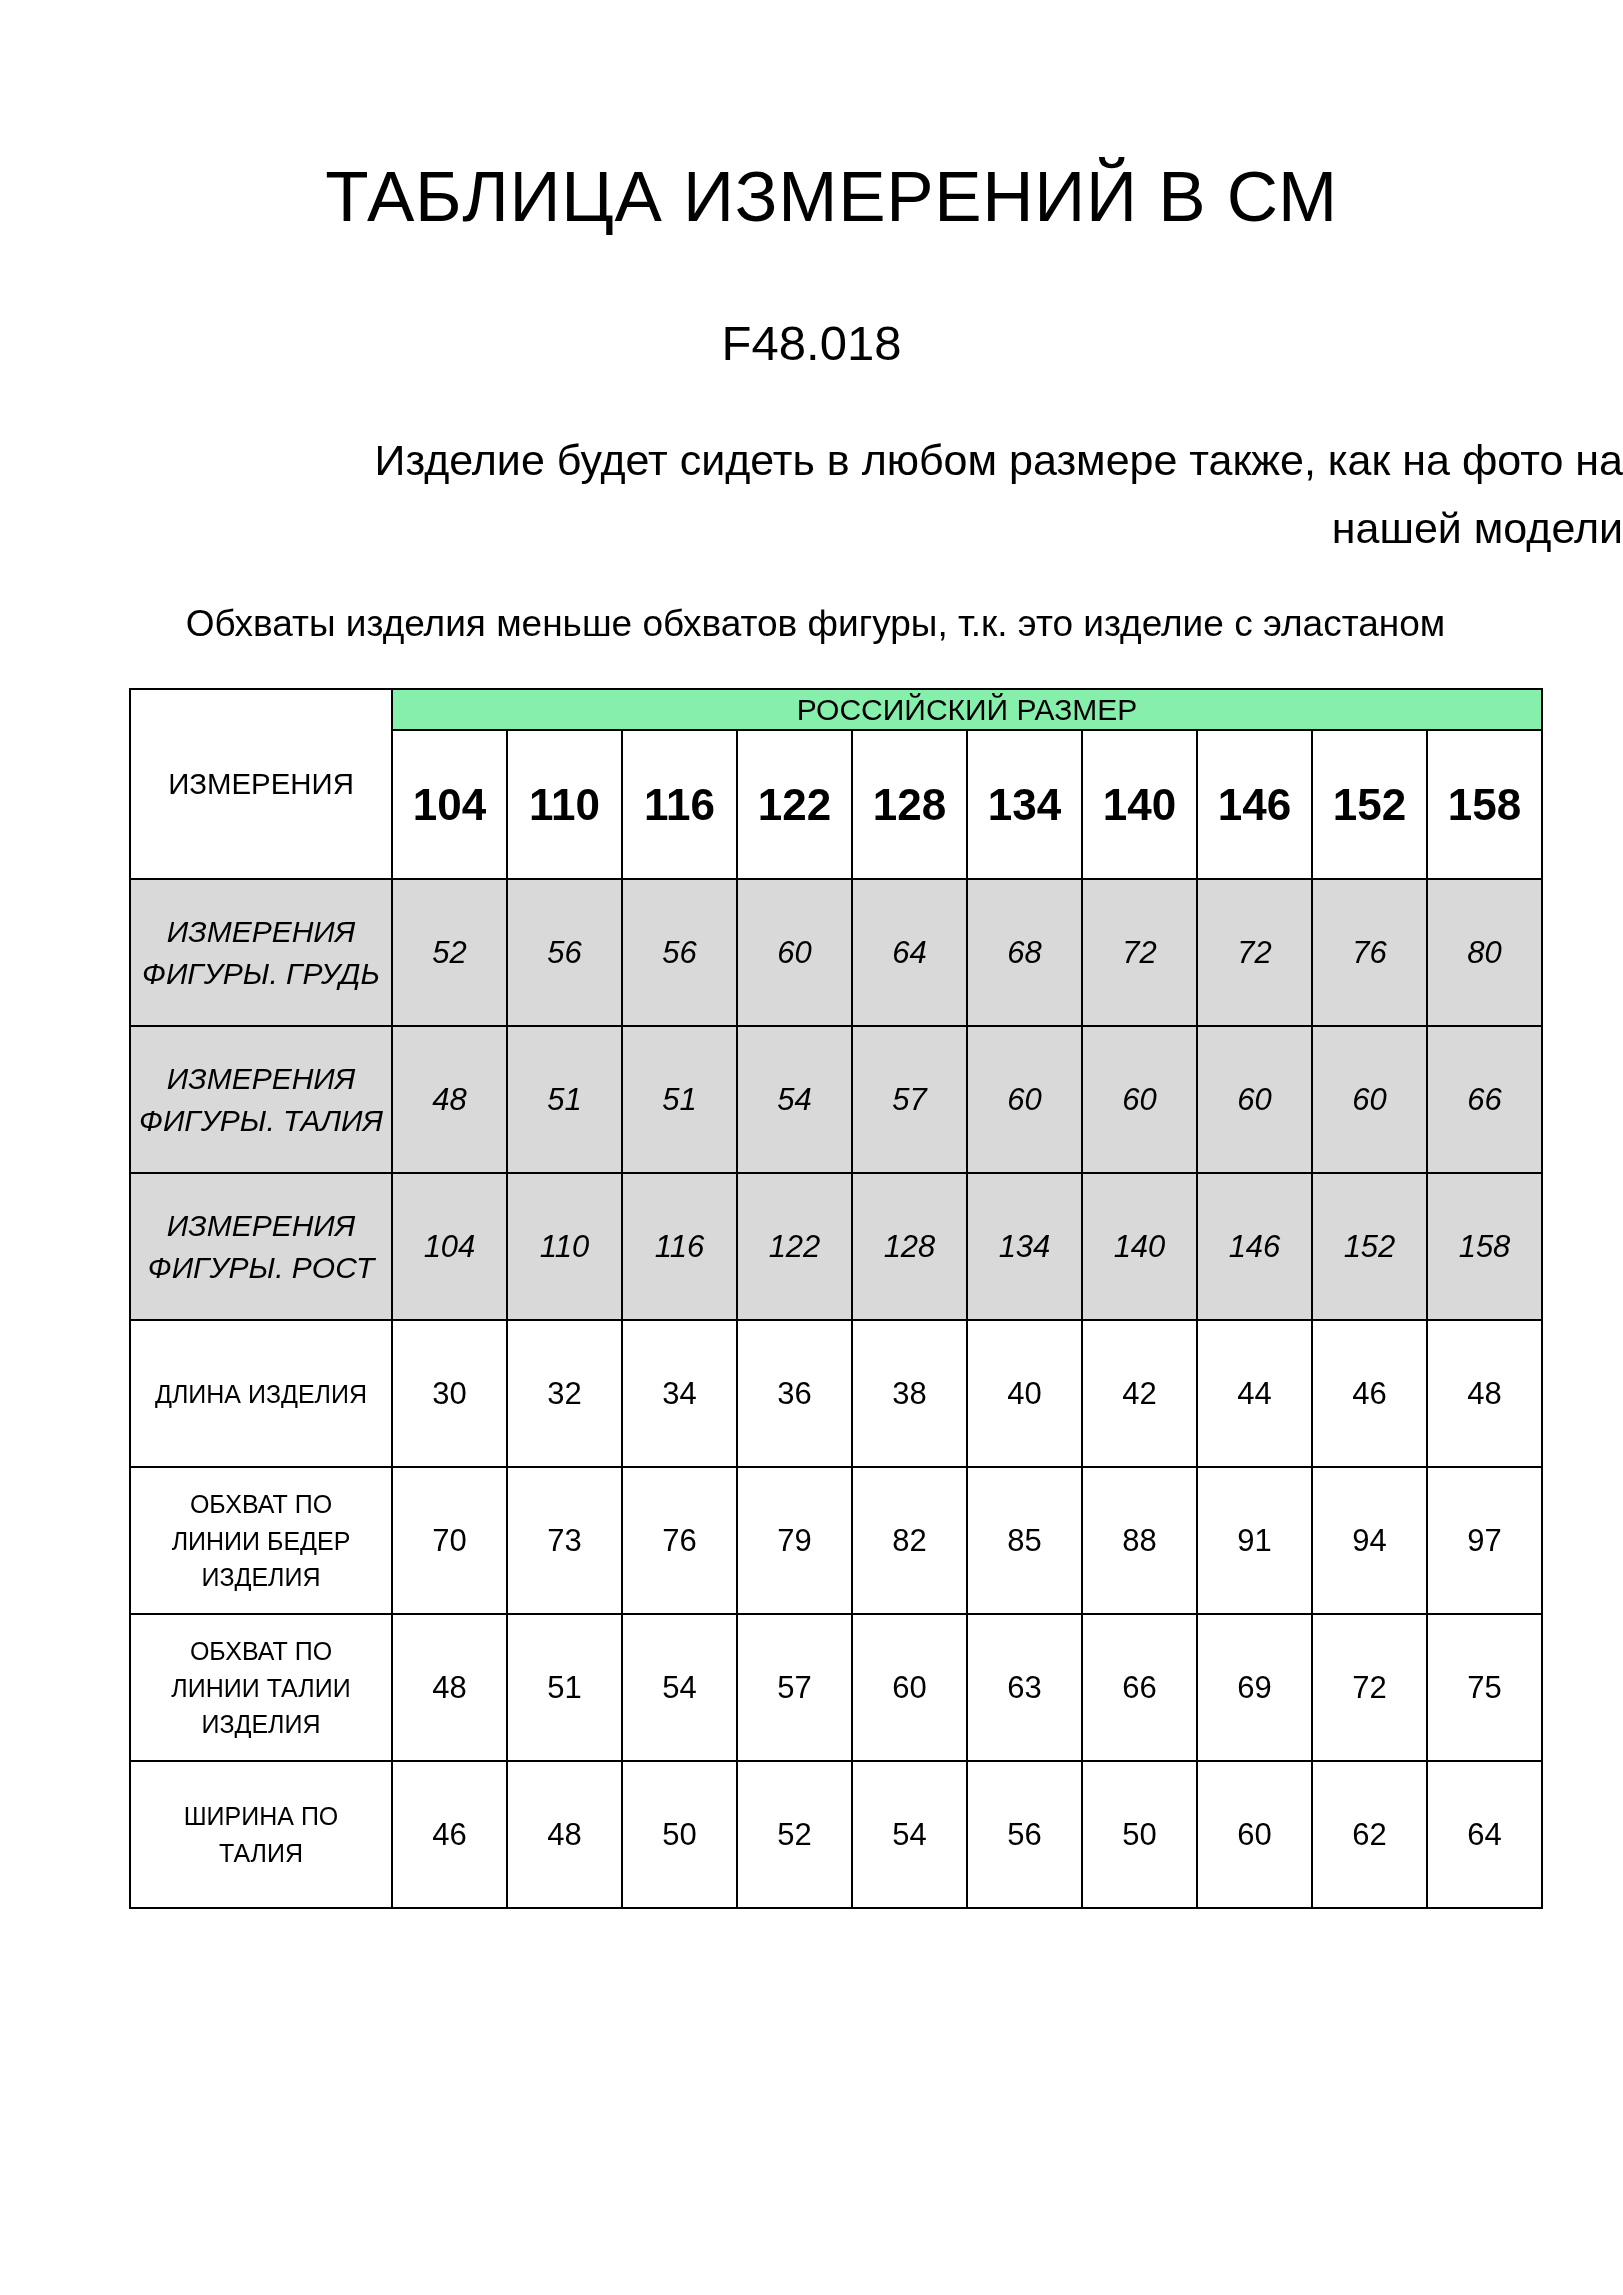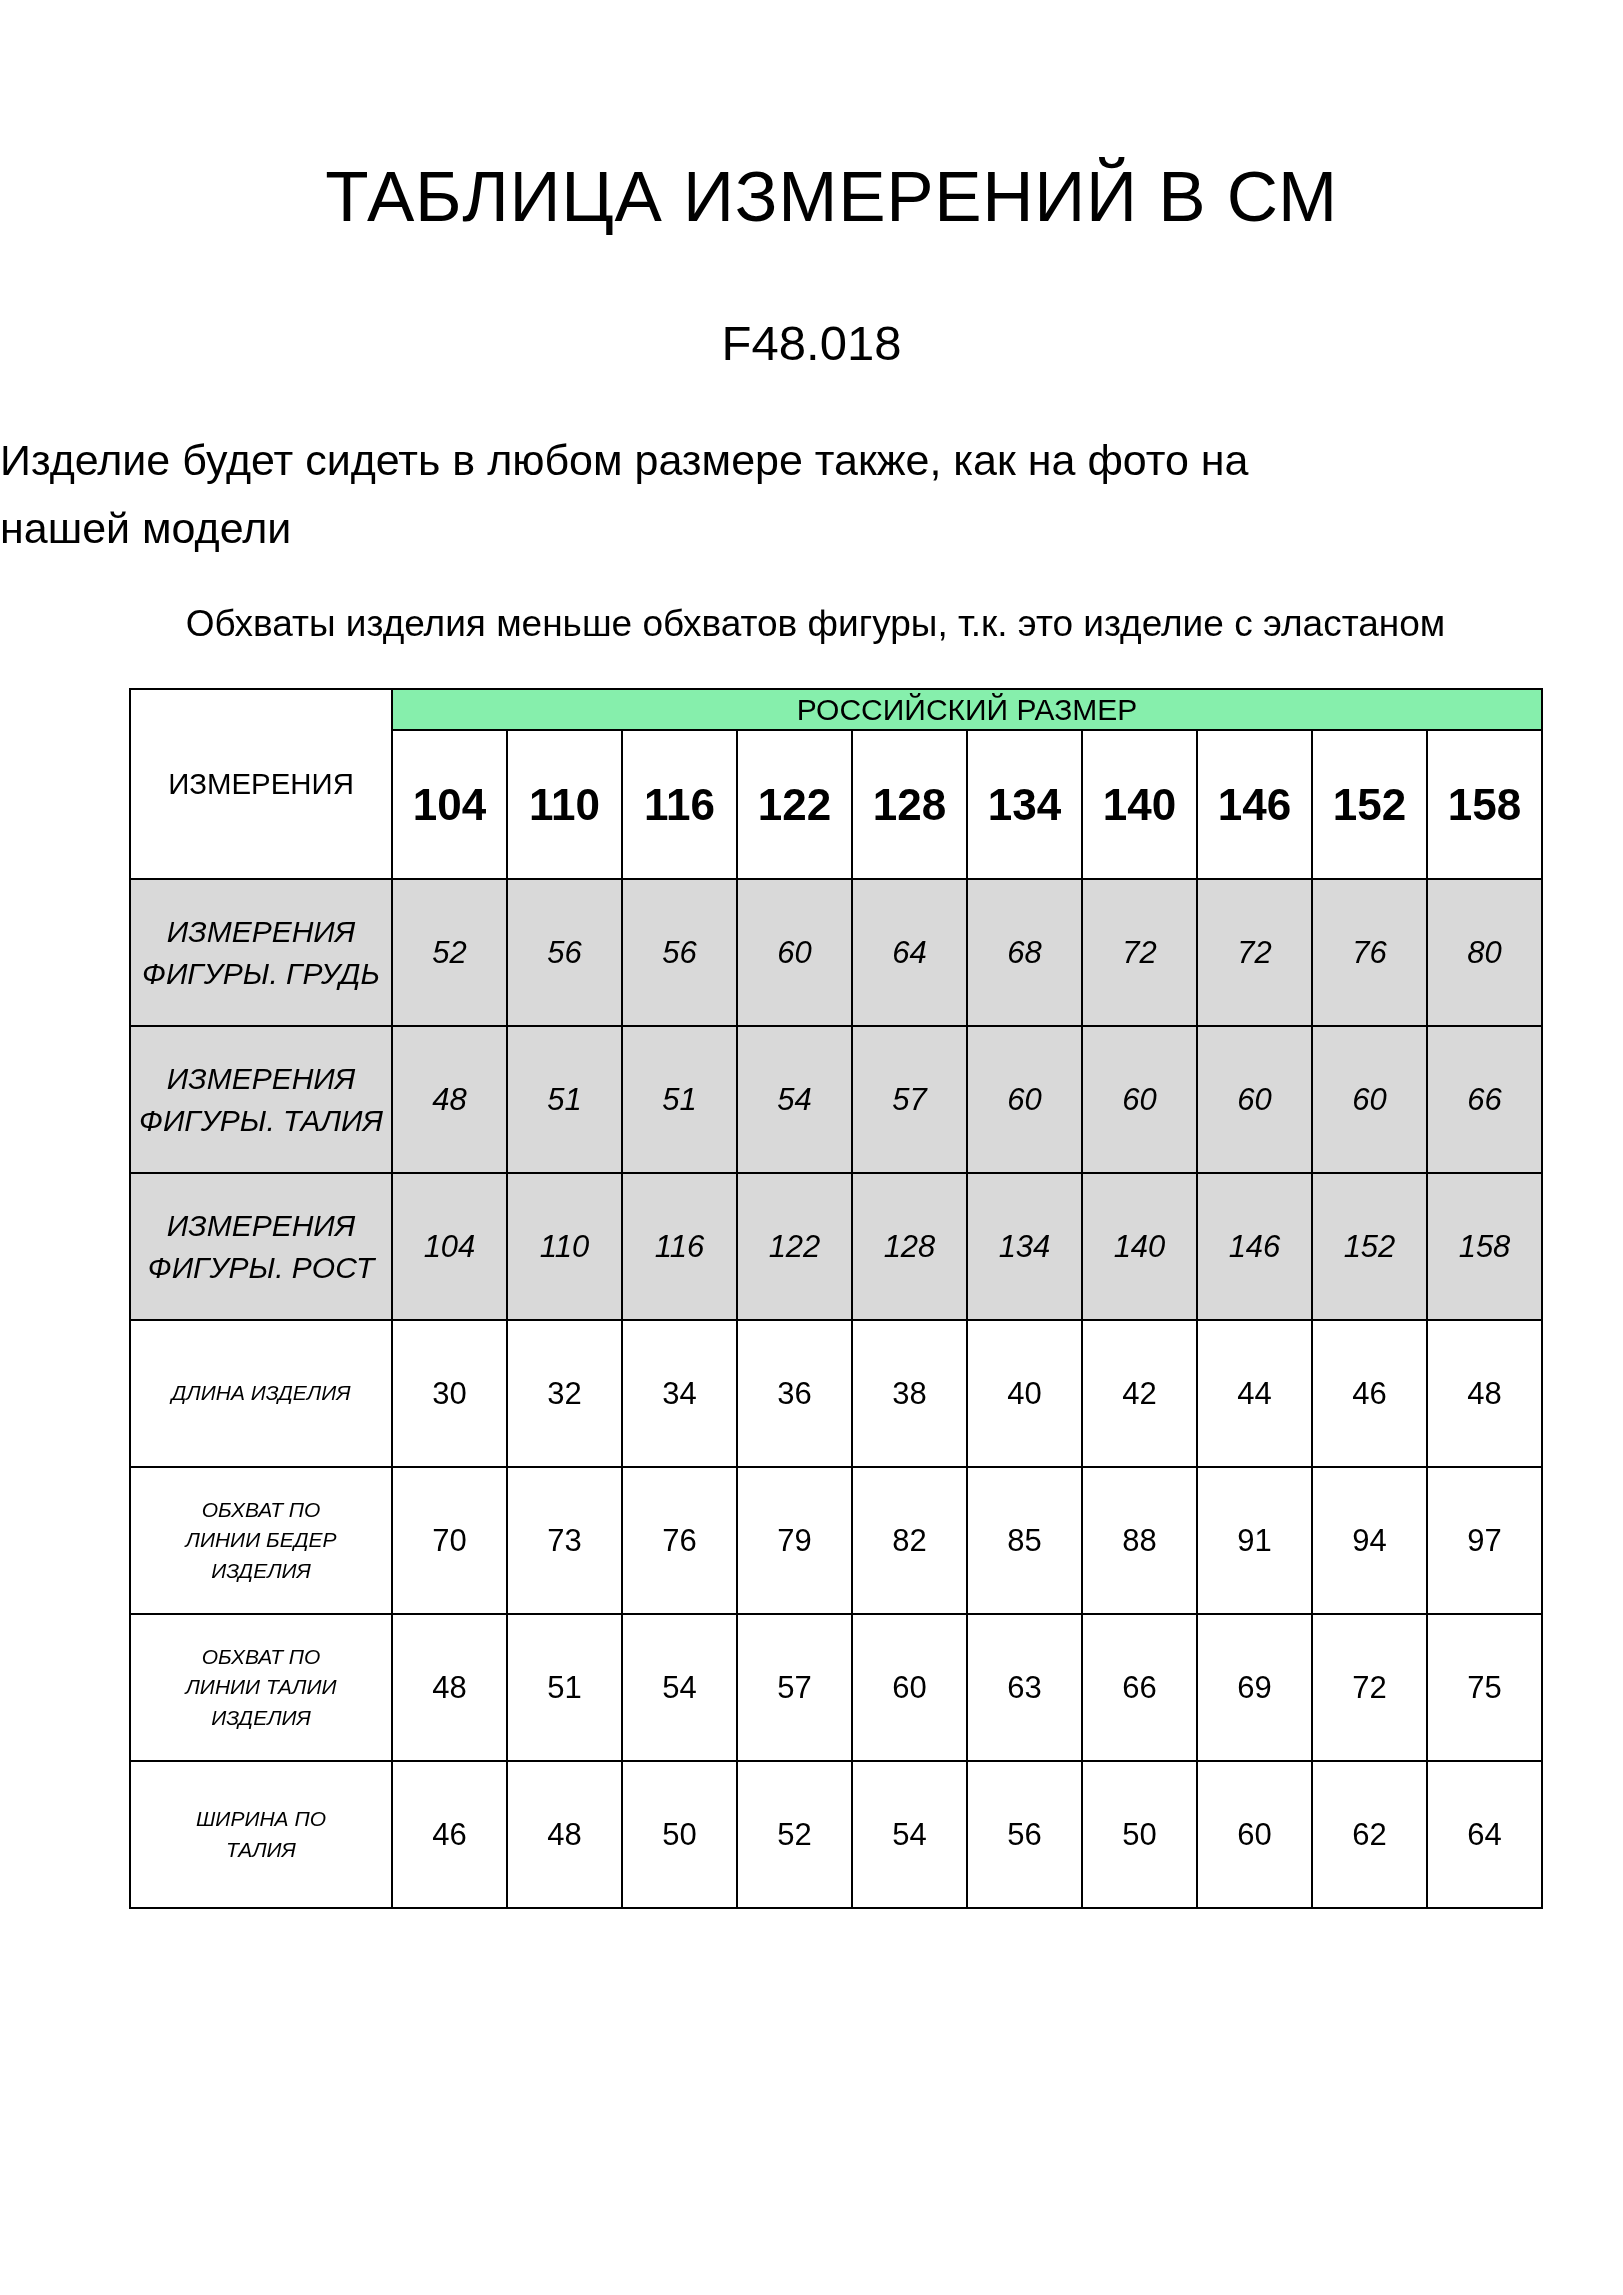--- a/index.html
+++ b/index.html
@@ -18,21 +18,21 @@
     white-space: nowrap;
     padding-left: 20px;
   }
   .article-code {
     position: absolute; top: 315px; left: 0; width: 100%;
     text-align: center;
     font-size: 49px; font-weight: 400;
   }
   .note-fit {
     position: absolute; top: 427px; left: 0; width: 100%;
-    text-align: left;
+    text-align: right;
     font-size: 43px; line-height: 1.57;
     white-space: pre-line;
   }
   .note-elastane {
     position: absolute; top: 603px; left: 4px; width: 100%;
     text-align: center;
     font-size: 37px;
     white-space: pre-line;
   }
   table.size-table {
@@ -59,24 +59,23 @@
   }
   th.group-head {
     font-weight: 400; font-size: 30px;
     background: #86efac;
   }
   td.size-head {
     font-weight: 700; font-size: 44px;
     background: #ffffff;
   }
   th.row-label {
-    font-weight: 400; font-size: 21px;
+    font-weight: 400; font-size: 25px;
     line-height: 1.45;
     white-space: pre-line;
-    font-style: italic;
   }
   td.val { font-size: 31px; }
   tr.shaded th, tr.shaded td {
     background: #d9d9d9;
     font-style: italic;
   }
   tr.shaded th.row-label { font-size: 30px; line-height: 1.4; }
 </style>
 </head>
 <body>

